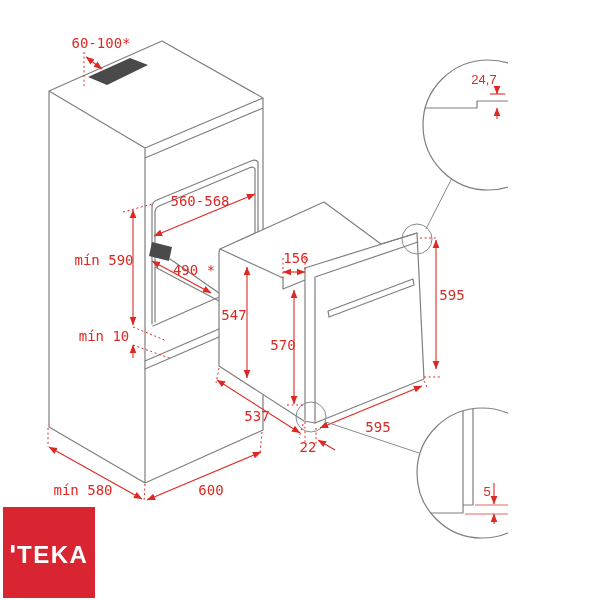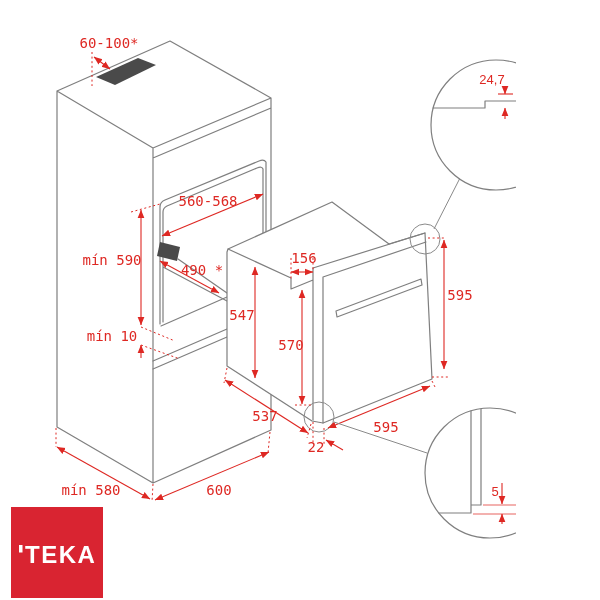--- a/index.html
+++ b/index.html
@@ -1,16 +1,16 @@
 <!DOCTYPE html>
 <html><head>
 <meta charset="utf-8">
 <style>
   html,body{margin:0;padding:0;background:#ffffff;}
-  .stage{width:508px;height:600px;position:relative;background:#fff;overflow:hidden;margin-left:8px;}
+  .stage{width:508px;height:600px;position:relative;background:#fff;overflow:hidden;}
   svg{display:block;}
   .gline{stroke:#7f7f7f;stroke-width:1.2;fill:none;stroke-linejoin:round;stroke-linecap:round;}
   .gthin{stroke:#8a8a8a;stroke-width:1;fill:none;}
   .gfillw{fill:#ffffff;stroke:#7f7f7f;stroke-width:1.2;stroke-linejoin:round;}
   .vent{fill:#4a4a4a;stroke:none;}
   .rline{stroke:#de2823;stroke-width:1.1;fill:none;}
   .rdot{stroke:#de2823;stroke-width:1;fill:none;stroke-dasharray:2 2.6;}
   .rpink{stroke:#de2823;stroke-width:1;fill:none;opacity:.72;}
   .dim{font:14px "DejaVu Sans Mono", monospace;fill:#de2823;}
   .dims{font:13px "Liberation Sans", sans-serif;fill:#de2823;}

